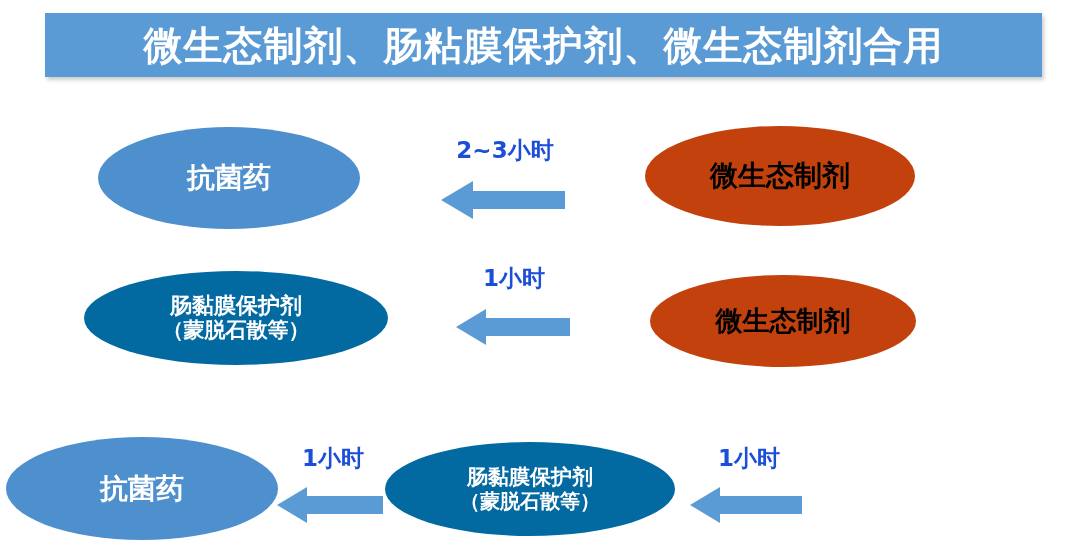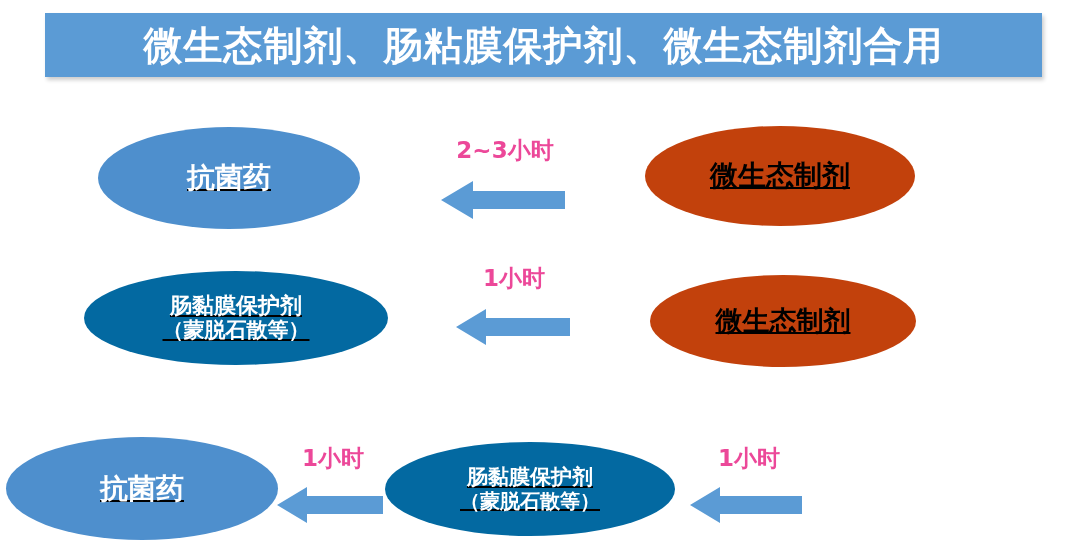--- a/index.html
+++ b/index.html
@@ -42,21 +42,20 @@
 
   
   .ellipse {
     position: absolute;
     border-radius: 50%;
     display: flex;
     flex-direction: column;
     align-items: center;
     justify-content: center;
     box-sizing: border-box;
-    text-decoration: underline;
   }
   .ellipse .line1,
   .ellipse .line2 {
     white-space: nowrap;
     font-weight: 700;
     line-height: 1.14;
   }
   .ell-blue  { background: #4E8FCD; }
   .ell-green { background: #0369a1; }
   .ell-amber { background: #c2410c; }
@@ -98,21 +97,21 @@
   #ellipse-mucosal-bottom .line1 { font-size: 21px; }
   #ellipse-mucosal-bottom .line2 { font-size: 20px; }
 
   
   .flow-step {
     position: absolute;
   }
   .flow-label {
     font-size: 23px;
     font-weight: 700;
-    color: #ec4899;
+    color: #1d4ed8;
     white-space: nowrap;
     text-align: center;
     line-height: 1;
   }
   .arrow-wrap {
     position: relative;
   }
   .arrow-left {
     display: block;
   }

